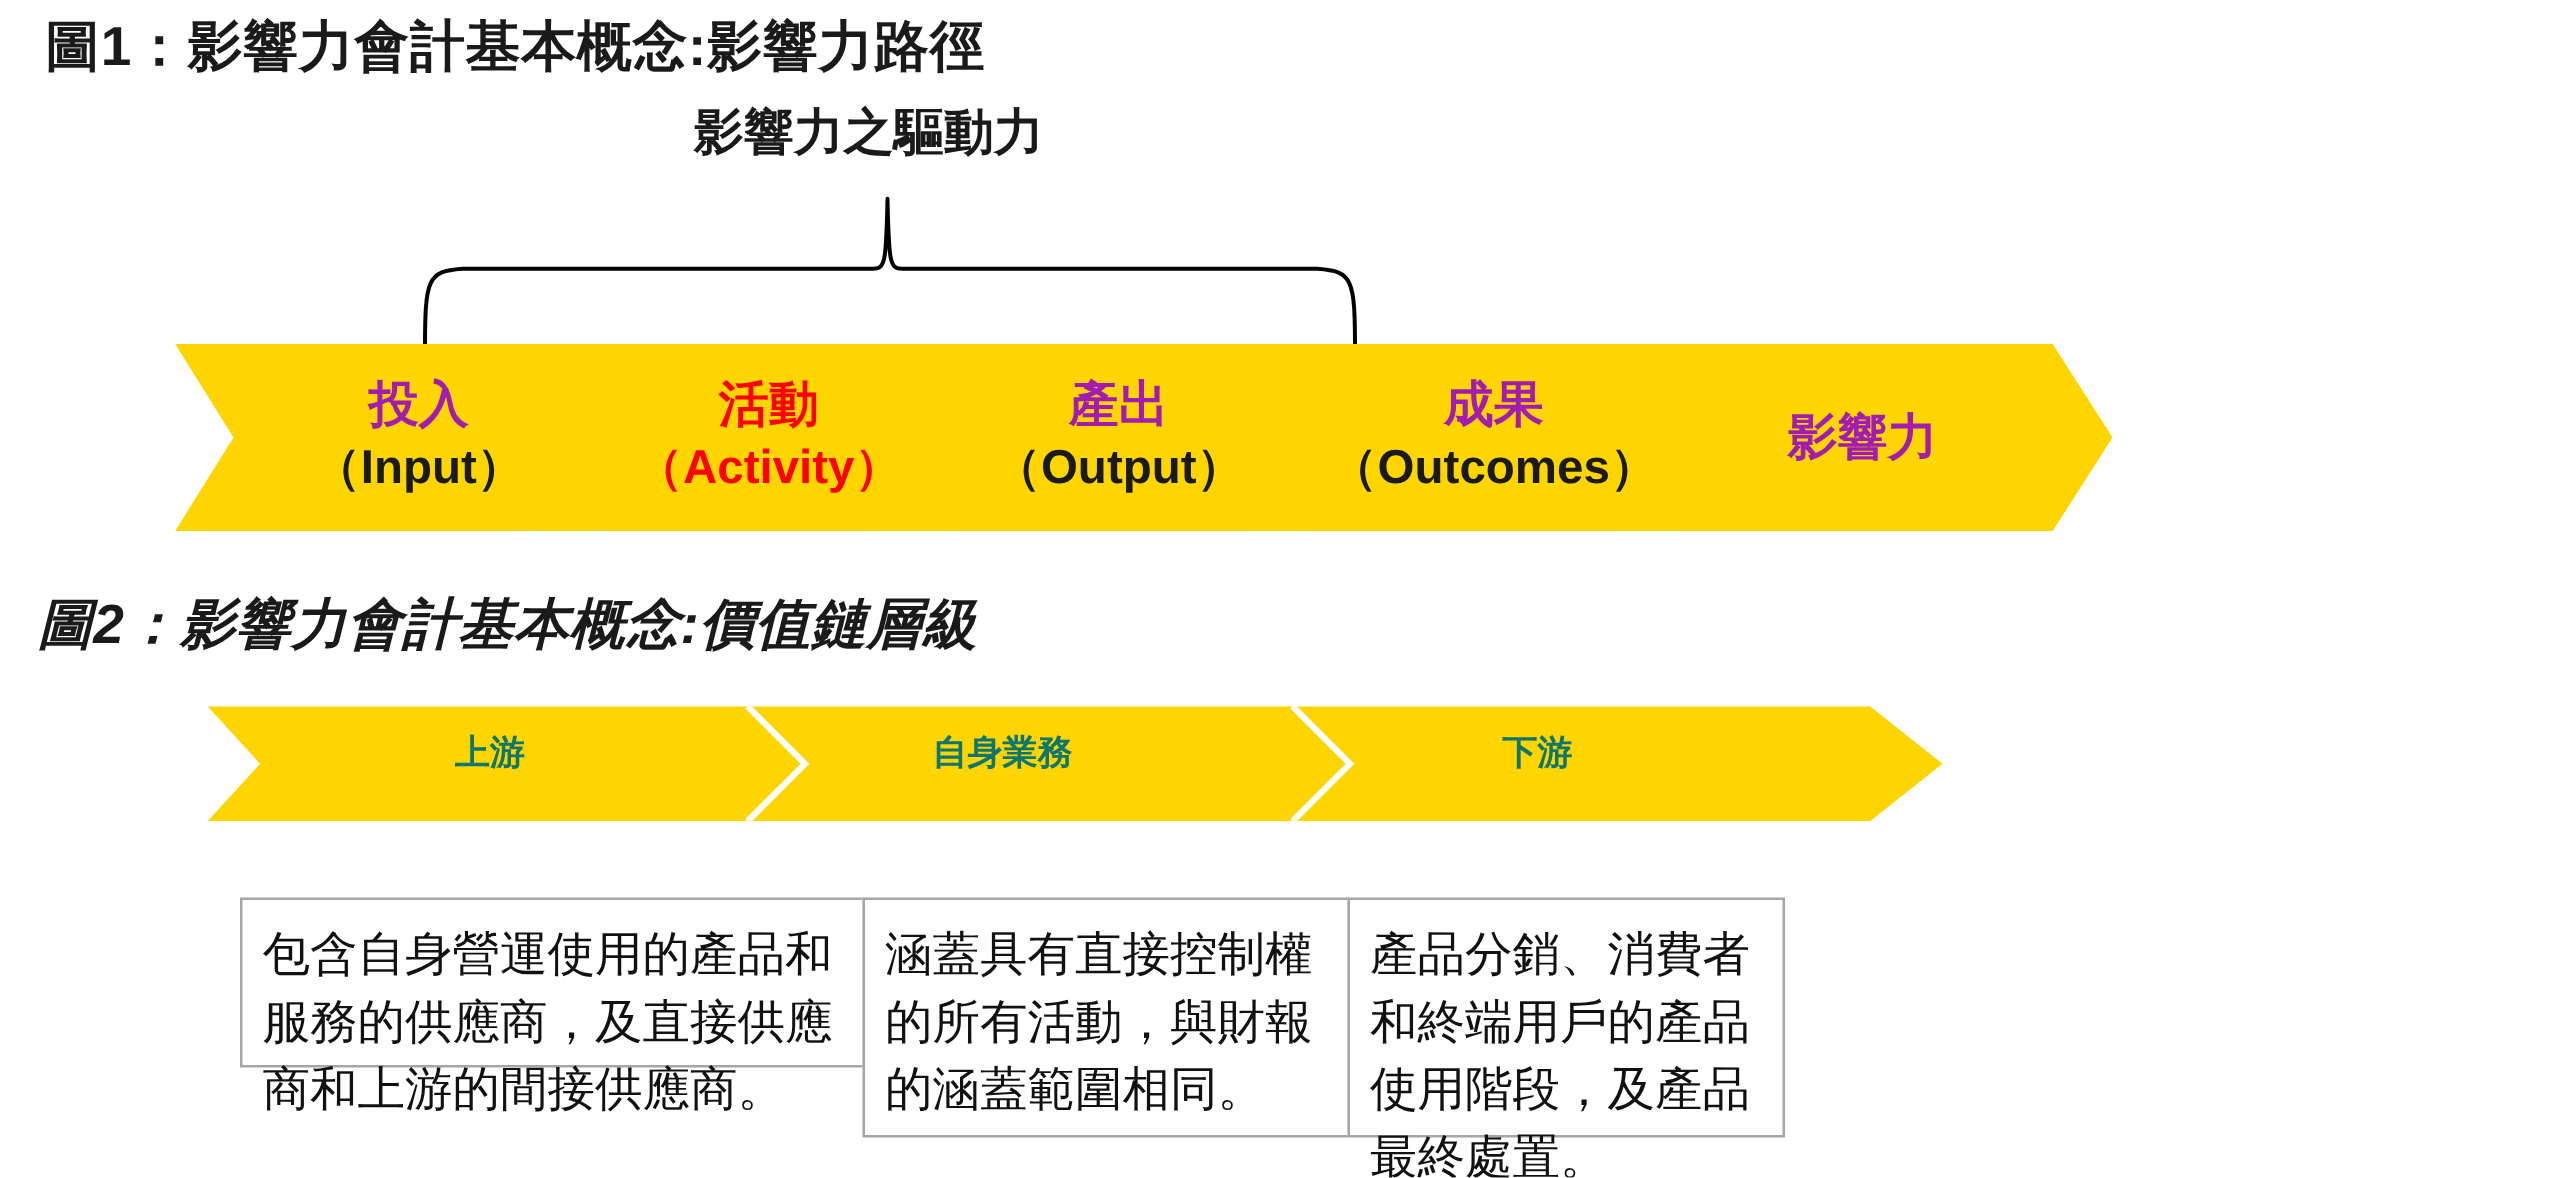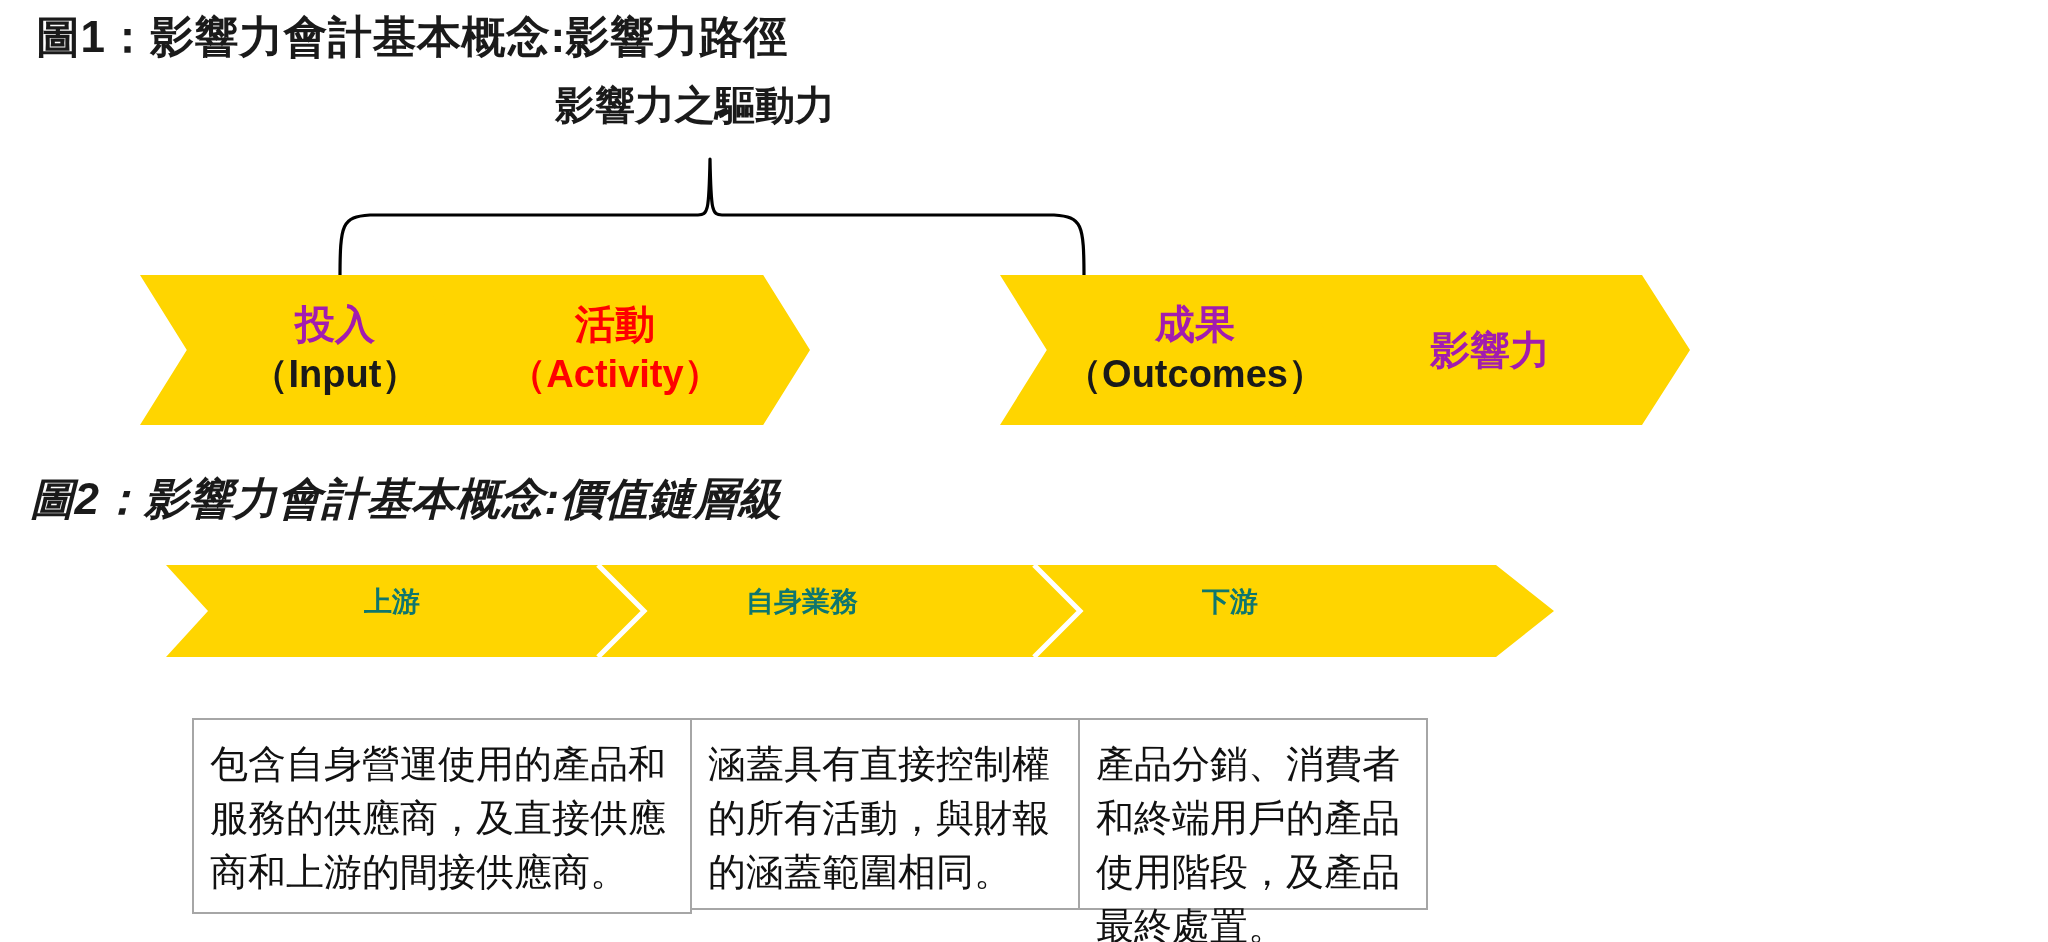--- a/index.html
+++ b/index.html
@@ -124,21 +124,21 @@
     border: 2px solid #A6A6A6;
     box-sizing: border-box;
     padding: 18px 16px 12px 16px;
     font-size: 38px;
     font-weight: 400;
     line-height: 1.42;
     color: #111111;
     background: #ffffff;
     letter-spacing: 0px;
   }
-  #desc-box-0 { width: 500px; height: 196px; }
+  #desc-box-0 { width: 500px; height: 136px; }
   #desc-box-1 { width: 390px; height: 192px; margin-left: -2px; }
   #desc-box-2 { width: 350px; height: 192px; margin-left: -2px; }
 </style>
 </head>
 <body>
 
 <div class="fig-title" id="fig1-title">圖1：影響力會計基本概念:影響力路徑</div>
 
 <div id="driver-label">影響力之驅動力</div>
 
@@ -159,20 +159,24 @@
   <div class="chev1" id="chev1-0">
     <span class="cn">投入</span>
     <span class="en">（Input）</span>
   </div>
 
   <div class="chev1 accent" id="chev1-1">
     <span class="cn">活動</span>
     <span class="en">（Activity）</span>
   </div>
 
+  <div class="chev1" id="chev1-2">
+    <span class="cn">產出</span>
+    <span class="en">（Output）</span>
+  </div>
 
   <div class="chev1" id="chev1-3">
     <span class="cn">成果</span>
     <span class="en">（Outcomes）</span>
   </div>
 
   <div class="chev1" id="chev1-4">
     <span class="cn">影響力</span>
   </div>
 

